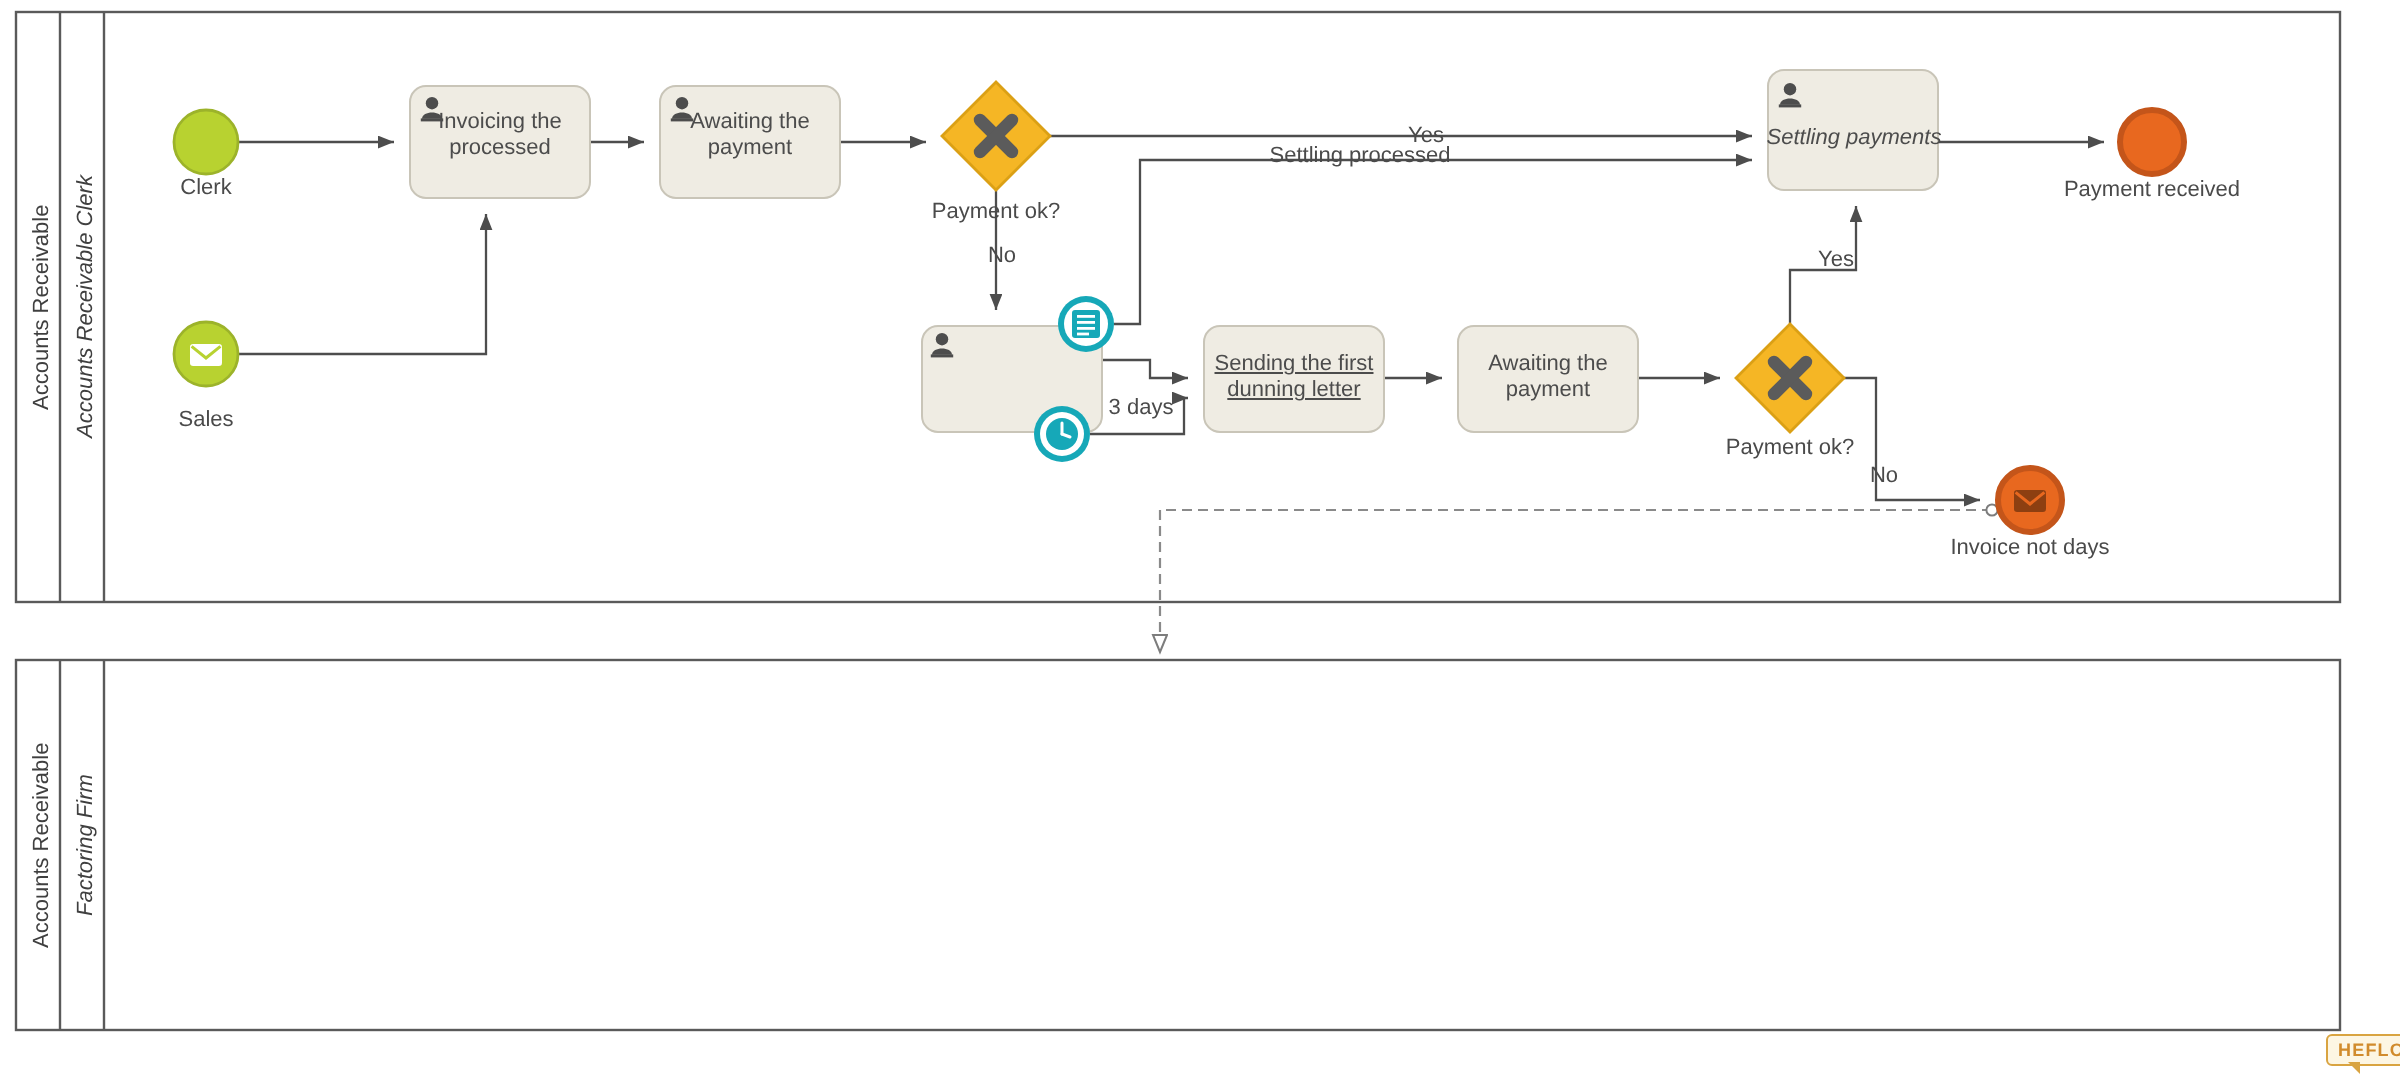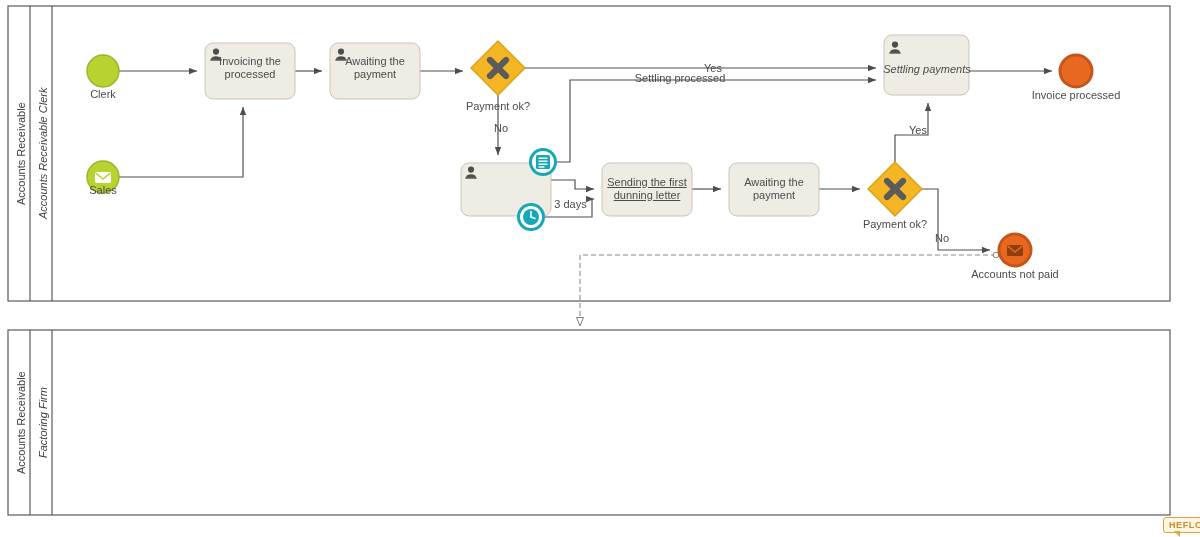--- a/index.html
+++ b/index.html
@@ -244,23 +244,23 @@
 processed</div>
   <div class="lbl task" style="left:330px;top:55px;width:90px;">Awaiting the
 payment</div>
   <div class="lbl task" style="left:600px;top:176px;width:94px;text-decoration:underline;">Sending the first
 dunning letter</div>
   <div class="lbl task" style="left:729px;top:176px;width:90px;">Awaiting the
 payment</div>
   <div class="lbl task" style="left:880px;top:63px;width:94px;font-style:italic;">Settling payments</div>
 
   <div class="lbl" style="left:63px;top:88px;width:80px;">Clerk</div>
-  <div class="lbl" style="left:63px;top:184px;width:80px;">Sales</div>
-  <div class="lbl" style="left:1016px;top:89px;width:120px;">Invoice processed</div>
-  <div class="lbl" style="left:955px;top:268px;width:120px;">Accounts not paid</div>
+  <div class="lbl" style="left:63px;top:204px;width:80px;">Sales</div>
+  <div class="lbl" style="left:1016px;top:89px;width:120px;">Payment received</div>
+  <div class="lbl" style="left:955px;top:268px;width:120px;">Invoice not days</div>
 
   <div class="lbl" style="left:448px;top:100px;width:100px;">Payment ok?</div>
   <div class="lbl" style="left:845px;top:218px;width:100px;">Payment ok?</div>
 
   <div class="lbl" style="left:693px;top:62px;width:40px;">Yes</div>
   <div class="lbl" style="left:625px;top:72px;width:110px;">Settling processed</div>
   <div class="lbl" style="left:481px;top:122px;width:40px;">No</div>
   <div class="lbl" style="left:548px;top:198px;width:45px;">3 days</div>
   <div class="lbl" style="left:898px;top:124px;width:40px;">Yes</div>
   <div class="lbl" style="left:922px;top:232px;width:40px;">No</div>

